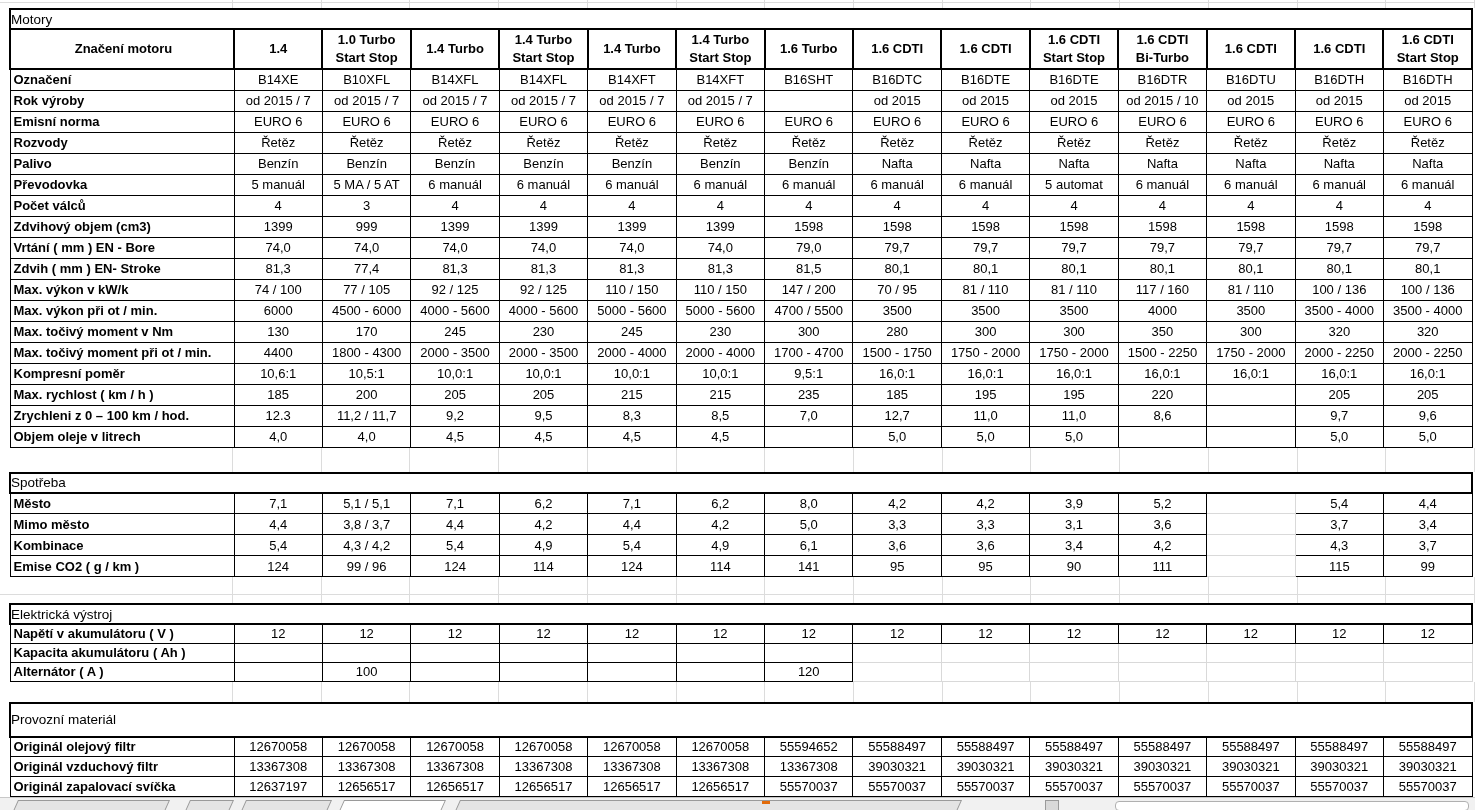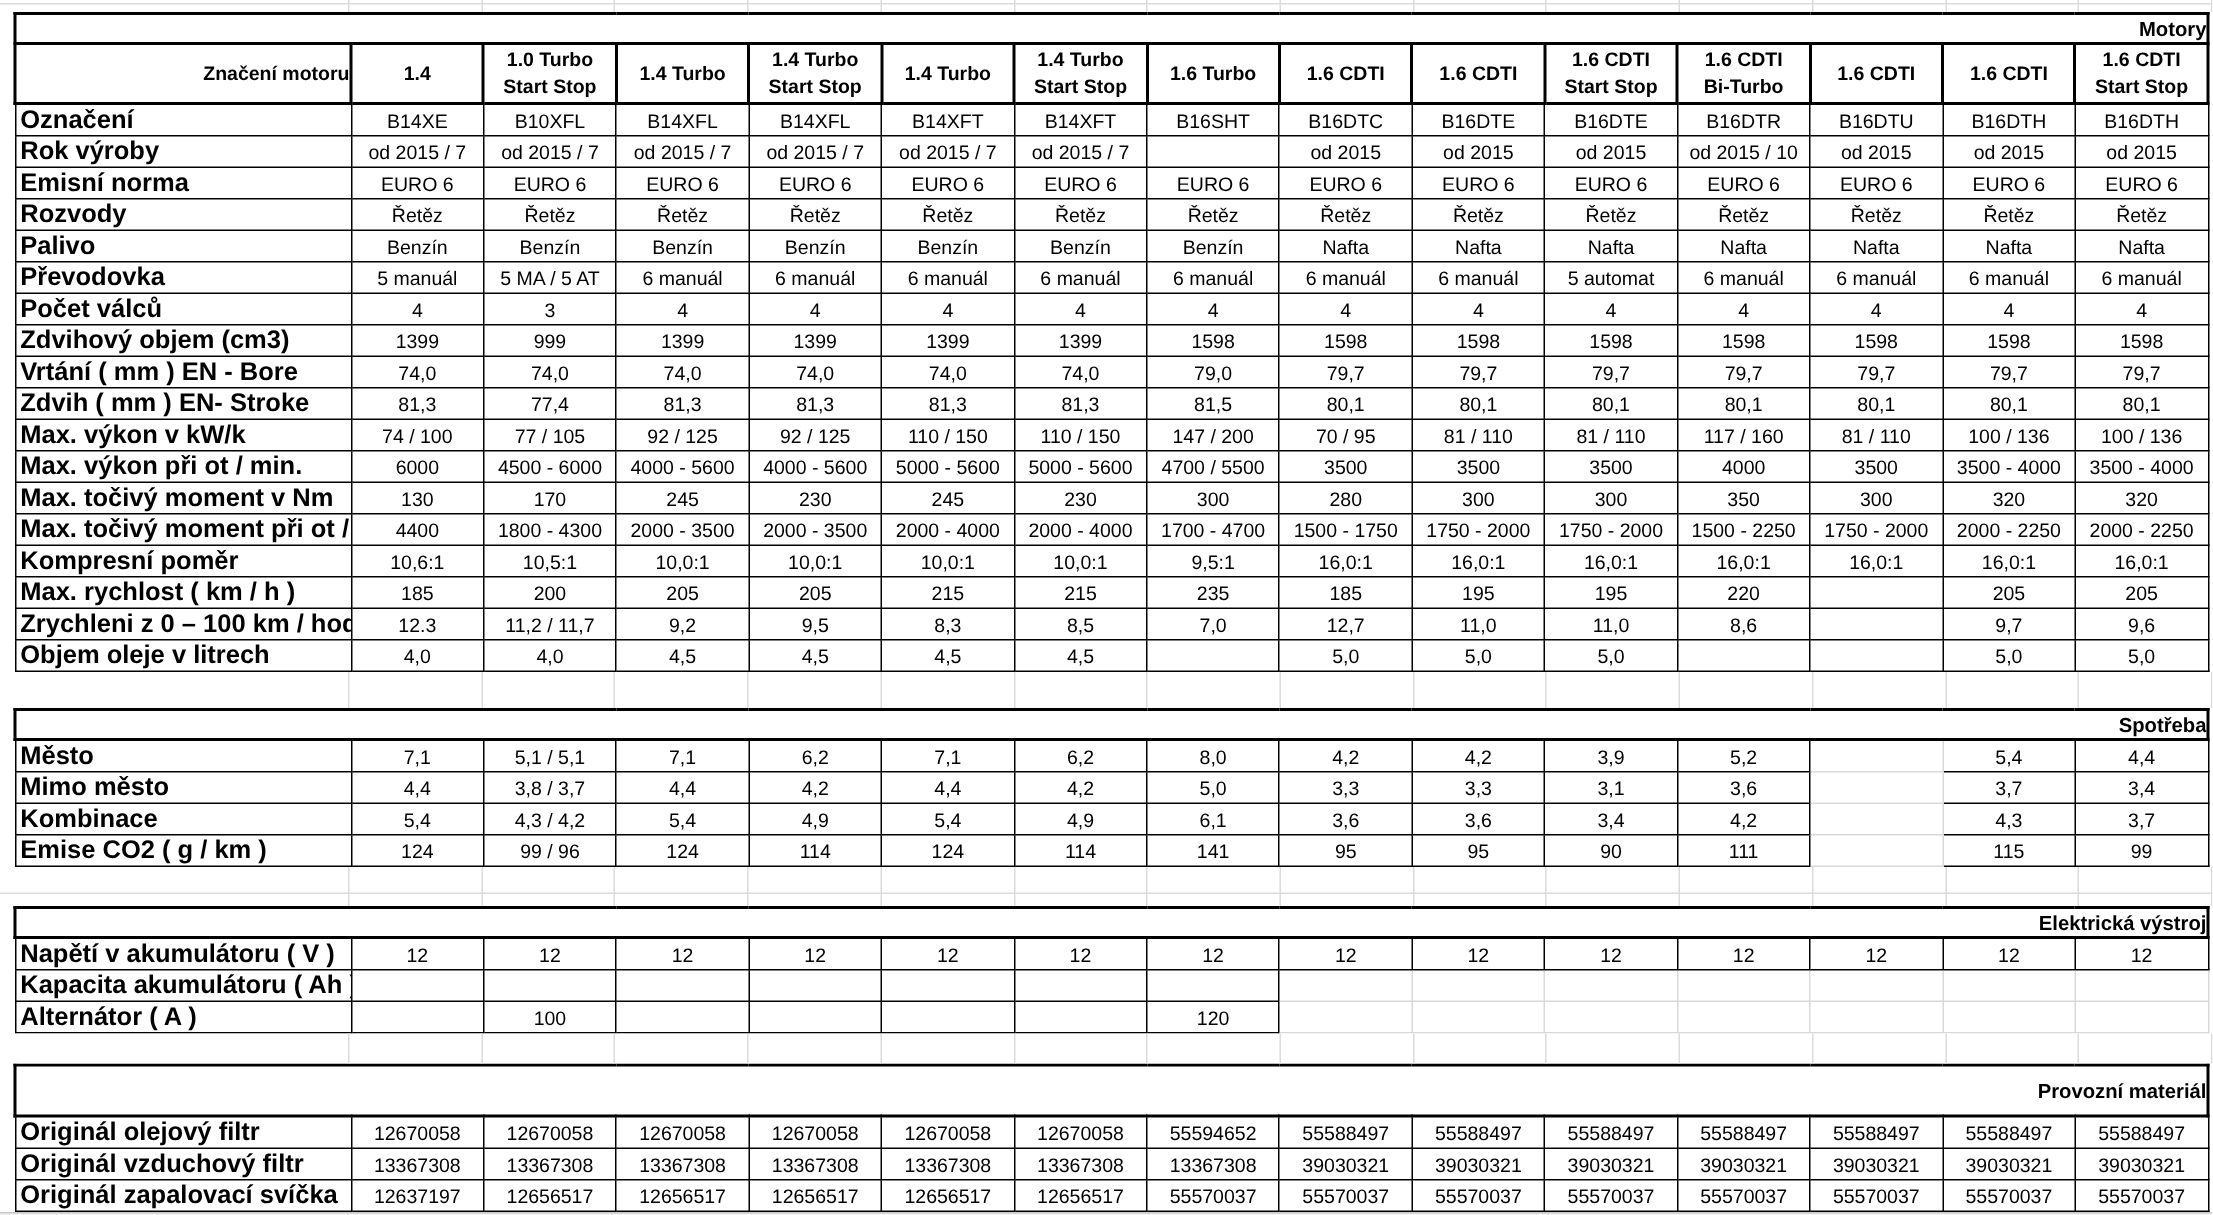--- a/index.html
+++ b/index.html
@@ -10,31 +10,31 @@
   
   table.sec{
     border-collapse:collapse;table-layout:fixed;
     margin-left:9px;width:1464px;
   }
   table.sec td,table.sec th{overflow:hidden;white-space:nowrap;padding:0;}
   table.sec td{
     border:1px solid #000;font-size:13px;text-align:center;font-weight:400;
   }
   table.sec td.lbl{
-    text-align:left;font-weight:bold;padding-left:3px;font-size:17px;
+    text-align:left;font-weight:bold;padding-left:3px;font-size:13px;
   }
   table.sec td.g{border-color:#d9d9d9;}
   table.sec tr.stitle th{
-    border:2px solid #000;font-size:13.5px;font-weight:bold;text-align:right;
+    border:2px solid #000;font-size:13.5px;font-weight:normal;text-align:left;
   }
   table.sec tr.hdr th{
     border:2px solid #000;font-weight:bold;font-size:13px;
     white-space:pre-line;line-height:1.35;text-align:center;
   }
-  table.sec tr.hdr th.lbl{text-align:right;padding-left:3px;white-space:nowrap;}
+  table.sec tr.hdr th.lbl{text-align:center;padding-left:3px;white-space:nowrap;}
   .s0 tr{height:21px}.s0 tr.hdr{height:40px}.s0 tr.stitle{height:20px}
   .s1 tr{height:21px}.s1 tr.stitle{height:20px}
   .s2 tr{height:19px}.s2 tr.stitle{height:20px}
   .s3 tr{height:20px}.s3 tr.stitle{height:34px}
   
   .gap{
     display:grid;grid-template-columns:233px repeat(14,1fr);
     width:1475px;position:relative;background:#fff;
   }
   .gap span{border-right:1px solid #dcdcdc;}

